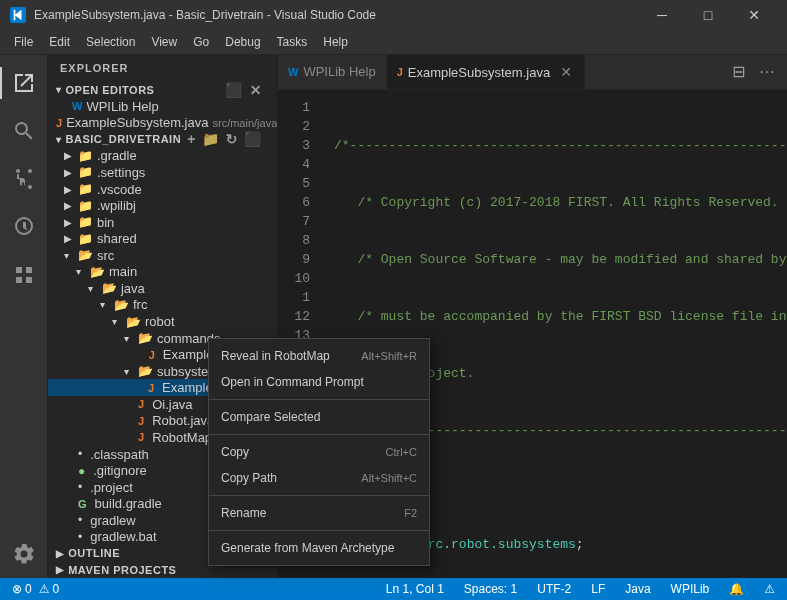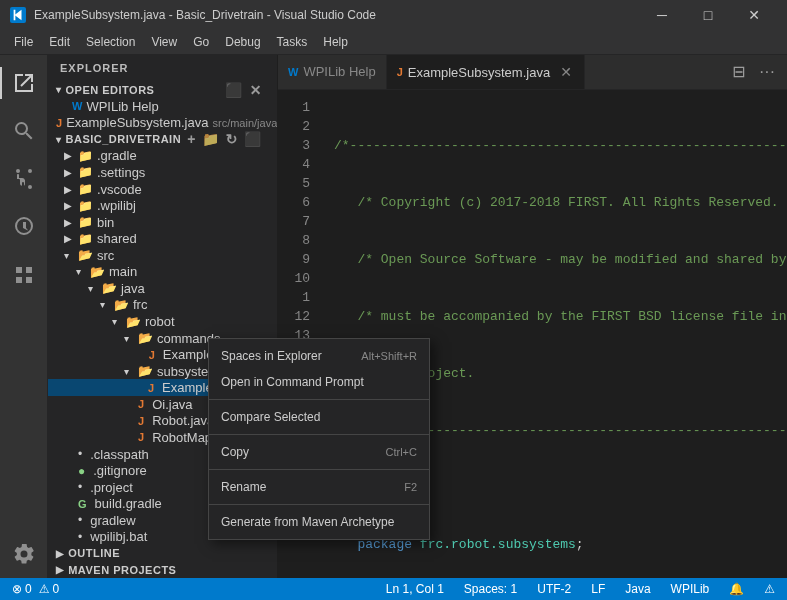--- a/index.html
+++ b/index.html
@@ -533,21 +533,21 @@
     <div class="tree-item">
       <span class="indent" style="width:8px"></span>
       <span class="arrow" style="visibility:hidden">▶</span>
       <span class="icon" style="color:#cccccc;">•</span>
       <span class="label" style="margin-left:4px">gradlew</span>
     </div>
     <div class="tree-item">
       <span class="indent" style="width:8px"></span>
       <span class="arrow" style="visibility:hidden">▶</span>
       <span class="icon" style="color:#cccccc;">•</span>
-      <span class="label" style="margin-left:4px">wpilibj.bat</span>
+      <span class="label" style="margin-left:4px">gradlew.bat</span>
     </div>
 
     <div class="sidebar-section-title">
       <span class="arrow">▶</span>
       <span>OUTLINE</span>
     </div>
 
     <div class="sidebar-section-title">
       <span class="arrow">▶</span>
       <span>MAVEN PROJECTS</span>
@@ -643,37 +643,41 @@
     <span class="status-item">LF</span>
     <span class="status-item">Java</span>
     <span class="status-item">WPILib</span>
     <span class="status-item">🔔</span>
     <span class="status-item">⚠</span>
   </div>
 </div>
 
 <div class="context-menu">
   <div class="ctx-item">
-    <span>Spaces in Explorer</span>
+    <span>Reveal in RobotMap</span>
     <span class="shortcut">Alt+Shift+R</span>
   </div>
   <div class="ctx-item">
     <span>Open in Command Prompt</span>
     <span class="shortcut"></span>
   </div>
   <div class="ctx-separator"></div>
   <div class="ctx-item">
     <span>Compare Selected</span>
     <span class="shortcut"></span>
   </div>
   <div class="ctx-separator"></div>
   <div class="ctx-item">
     <span>Copy</span>
     <span class="shortcut">Ctrl+C</span>
   </div>
+  <div class="ctx-item">
+    <span>Copy Path</span>
+    <span class="shortcut">Alt+Shift+C</span>
+  </div>
   <div class="ctx-separator"></div>
   <div class="ctx-item">
     <span>Rename</span>
     <span class="shortcut">F2</span>
   </div>
   <div class="ctx-separator"></div>
   <div class="ctx-item">
     <span>Generate from Maven Archetype</span>
     <span class="shortcut"></span>
   </div>

